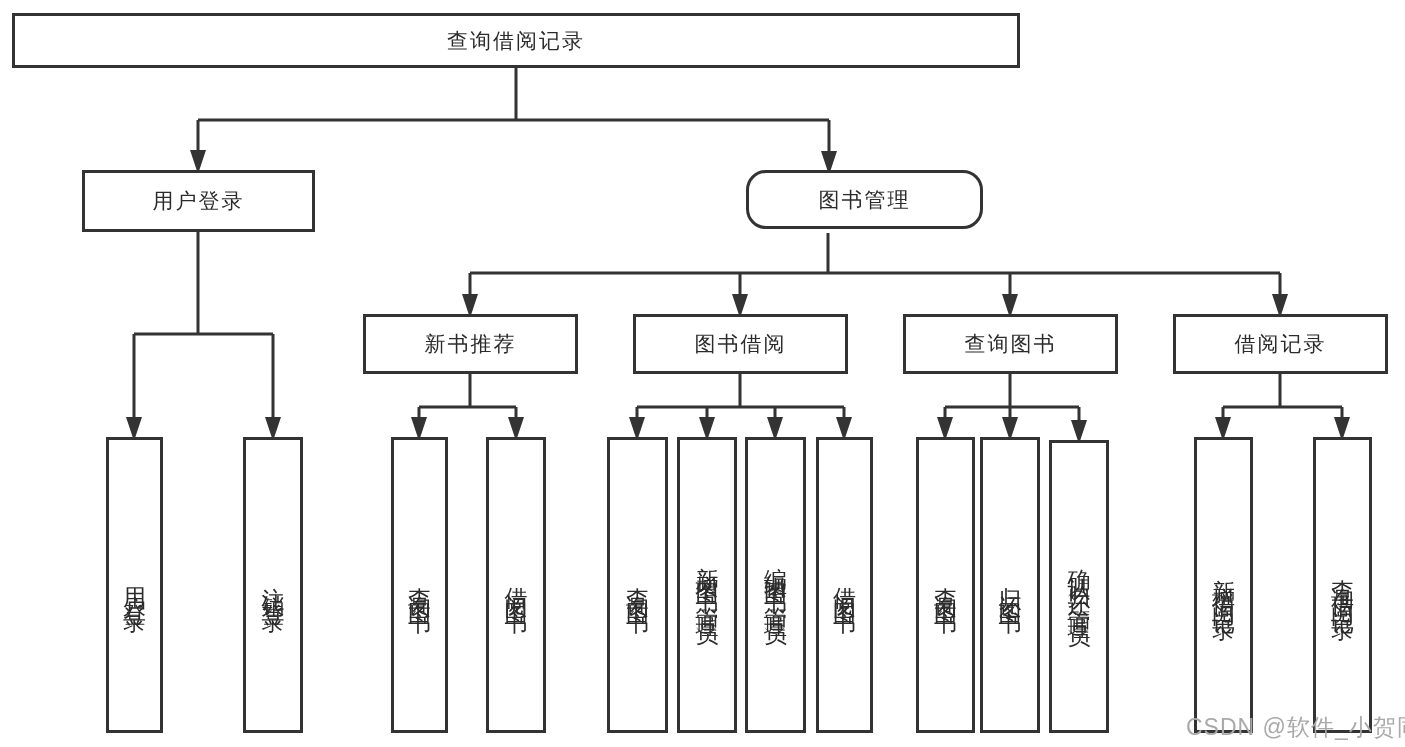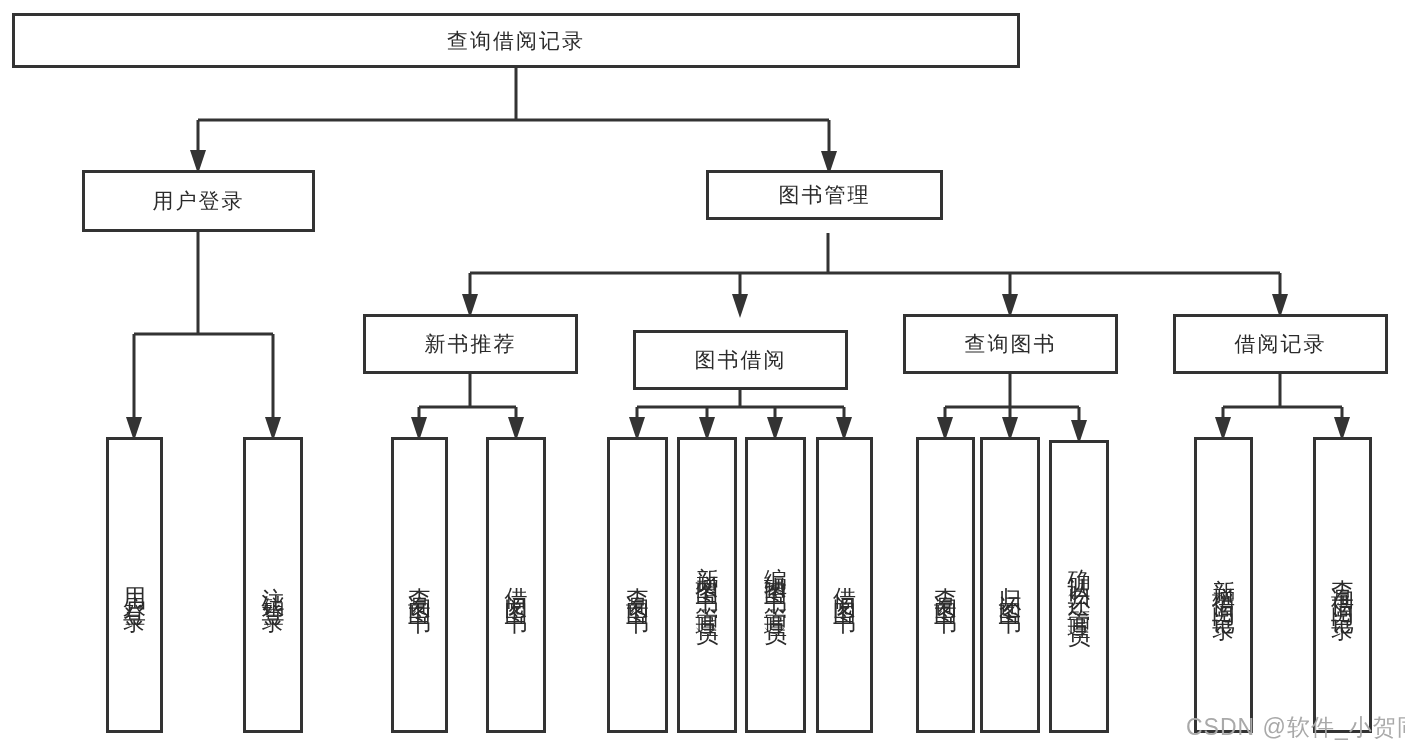--- a/index.html
+++ b/index.html
@@ -91,24 +91,24 @@
       <polygon points="1002,417 1018,417 1010,441"></polygon>
       <polygon points="1071,420 1087,420 1079,444"></polygon>
       <polygon points="1215,417 1231,417 1223,441"></polygon>
       <polygon points="1334,417 1350,417 1342,441"></polygon>
     </g>
   </svg>
 
   <div class="node hnode" style="left:12px; top:13px; width:1008px; height:55px;">查询借阅记录</div>
 
   <div class="node hnode" style="left:82px; top:170px; width:233px; height:62px;">用户登录</div>
-  <div class="node hnode" style="left:706px; top:170px; width:237px; height:50px;">图书管理</div>
+  <div class="node hnode" style="left:746px; top:170px; width:237px; height:59px;border-radius:20px;">图书管理</div>
 
   <div class="node hnode" style="left:363px; top:314px; width:215px; height:60px;">新书推荐</div>
-  <div class="node hnode" style="left:633px; top:330px; width:215px; height:60px;">图书借阅</div>
+  <div class="node hnode" style="left:633px; top:314px; width:215px; height:60px;">图书借阅</div>
   <div class="node hnode" style="left:903px; top:314px; width:215px; height:60px;">查询图书</div>
   <div class="node hnode" style="left:1173px; top:314px; width:215px; height:60px;">借阅记录</div>
 
   <div class="node vnode" style="left:106px; width:57px;">用户登录</div>
   <div class="node vnode" style="left:243px; width:60px;">注销登录</div>
 
   <div class="node vnode" style="left:391px; width:57px;">查询图书</div>
   <div class="node vnode" style="left:486px; width:60px;">借阅图书</div>
 
   <div class="node vnode" style="left:607px; width:61px;">查询图书</div>

